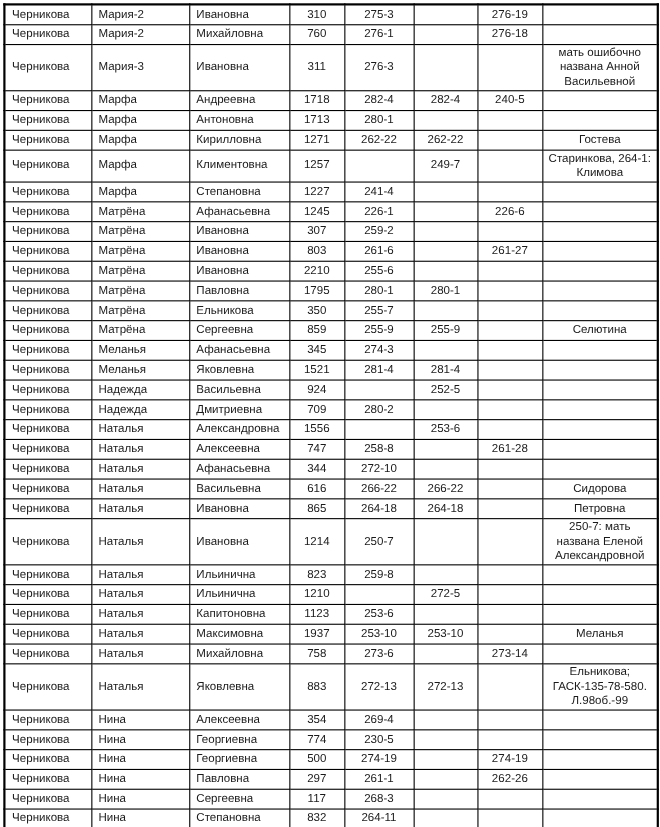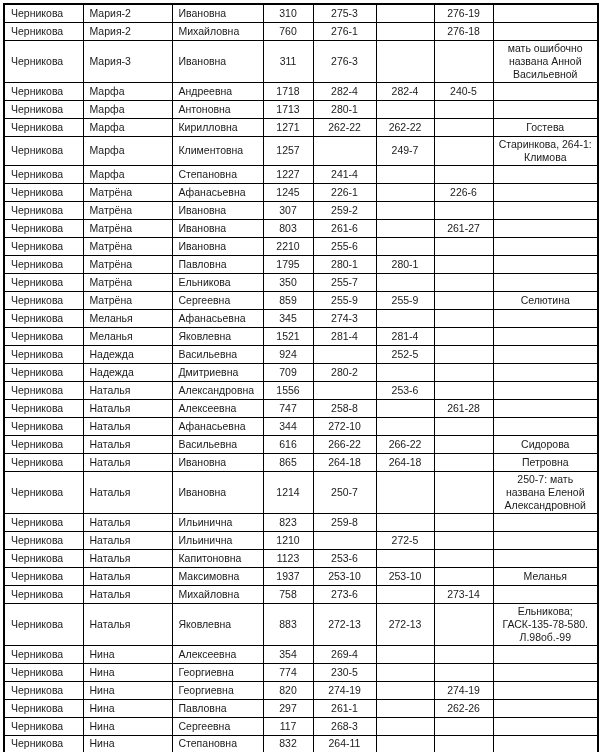--- a/index.html
+++ b/index.html
@@ -381,21 +381,21 @@
     <td>774</td>
     <td>230-5</td>
     <td></td>
     <td></td>
     <td></td>
   </tr>
       <tr>
     <td class="c-left">Черникова</td>
     <td class="c-left">Нина</td>
     <td class="c-left">Георгиевна</td>
-    <td>820</td>
+    <td>500</td>
     <td>274-19</td>
     <td></td>
     <td>274-19</td>
     <td></td>
   </tr>
       <tr>
     <td class="c-left">Черникова</td>
     <td class="c-left">Нина</td>
     <td class="c-left">Павловна</td>
     <td>297</td>

